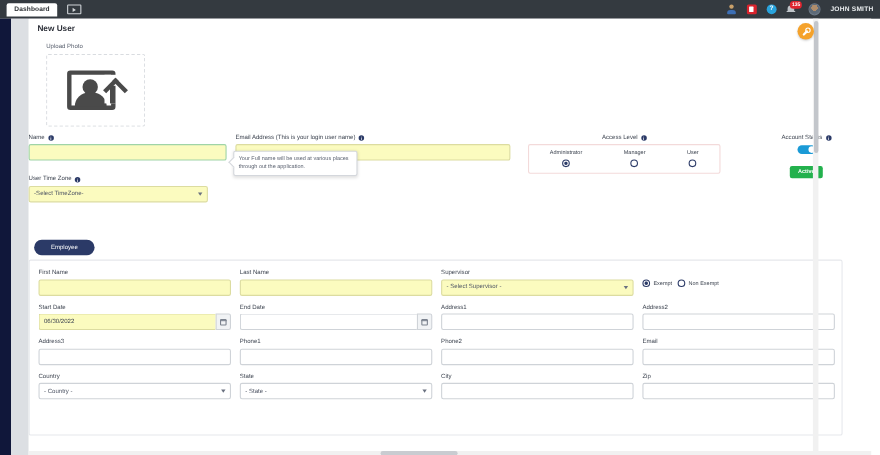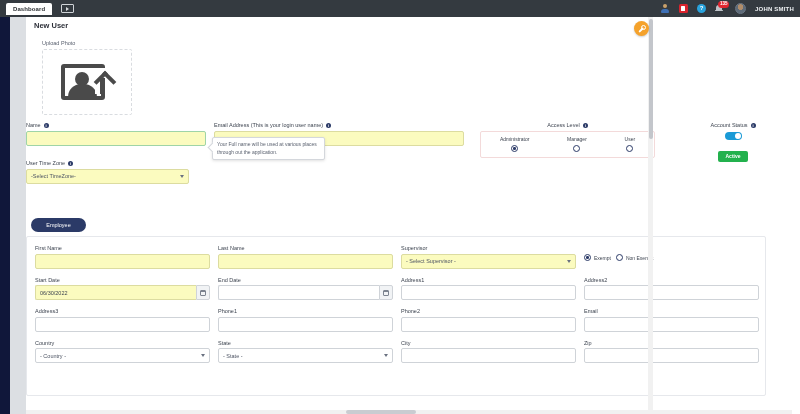--- a/index.html
+++ b/index.html
@@ -2,21 +2,21 @@
 <html><head>
 <meta charset="utf-8">
 <style>
   * { box-sizing: border-box; margin: 0; padding: 0; }
   html, body {
     width: 800px; height: 414px;
     font-family: "Liberation Sans", sans-serif;
     background: #ffffff;
     overflow: hidden;
   }
-  .app { position: relative; width: 653px; height: 414px; background:#e9ebee; }
+  .app { position: relative; width: 744px; height: 414px; background:#e9ebee; }
 
   
   .topbar {
     position:absolute; left:0; top:0; width:800px; height:17px;
     background:#343a40; display:flex; align-items:center;
   }
   .tab-dashboard {
     background:#ffffff; color:#2b2f33; font-size:6px; font-weight:700;
     padding:3px 7px 3px 7px; margin-left:6px; border-radius:2px 2px 0 0;
     letter-spacing:.1px; line-height:1;

